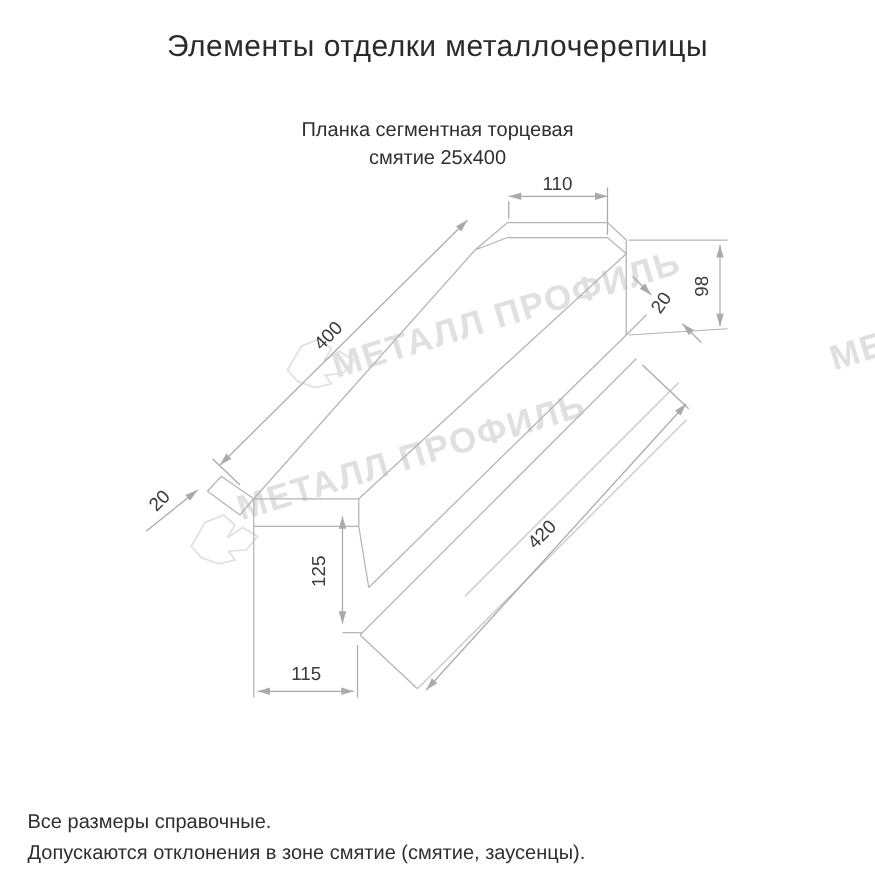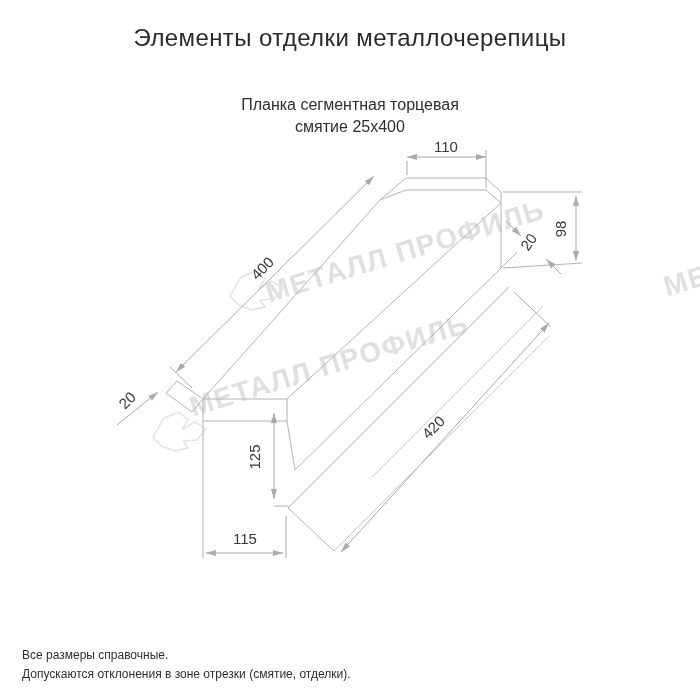--- a/index.html
+++ b/index.html
@@ -15,21 +15,21 @@
   .page{position:absolute;inset:0;}
   .title{
     position:absolute;top:24px;left:0;width:700px;text-align:center;
     font-size:24px;letter-spacing:.4px;color:var(--title_text);
   }
   .subtitle{
     position:absolute;top:94px;left:0;width:700px;text-align:center;
     font-size:16px;line-height:1.4;color:var(--body_text);
   }
   .footer{
-    position:absolute;left:22px;top:646px;font-size:12px;line-height:1.55;
+    position:absolute;left:22px;top:646px;font-size:16px;line-height:1.55;
     color:var(--body_text);
   }
   svg.drawing{position:absolute;left:0;top:0;}
   .shape{stroke:var(--line);stroke-width:1;fill:none;}
   .faint{stroke:var(--line_faint);stroke-width:1;fill:none;}
   .dim{stroke:var(--dim);stroke-width:1;fill:none;}
   .arr{fill:var(--dim);stroke:none;}
   .dimtext{
     font-family:"Liberation Sans",sans-serif;font-size:15px;
     fill:var(--dim_text);stroke:none;
@@ -121,16 +121,16 @@
       <text class="dimtext" x="533" y="245" text-anchor="middle" transform="rotate(-55 533 245)">20</text>
       <text class="dimtext" x="437" y="431" text-anchor="middle" transform="rotate(-45 437 431)">420</text>
       <text class="dimtext" x="260" y="457" text-anchor="middle" transform="rotate(-90 260 457)">125</text>
       <text class="dimtext" x="245" y="544" text-anchor="middle">115</text>
       <text class="dimtext" x="131" y="404" text-anchor="middle" transform="rotate(-45 131 404)">20</text>
     </g>
   </svg>
 
   <div class="footer">
     <div>Все размеры справочные.</div>
-    <div>Допускаются отклонения в зоне отрезки (смятие, отделки).</div>
+    <div>Допускаются отклонения в зоне смятие (смятие, заусенцы).</div>
   </div>
 
 </div>
 
 </body></html>

